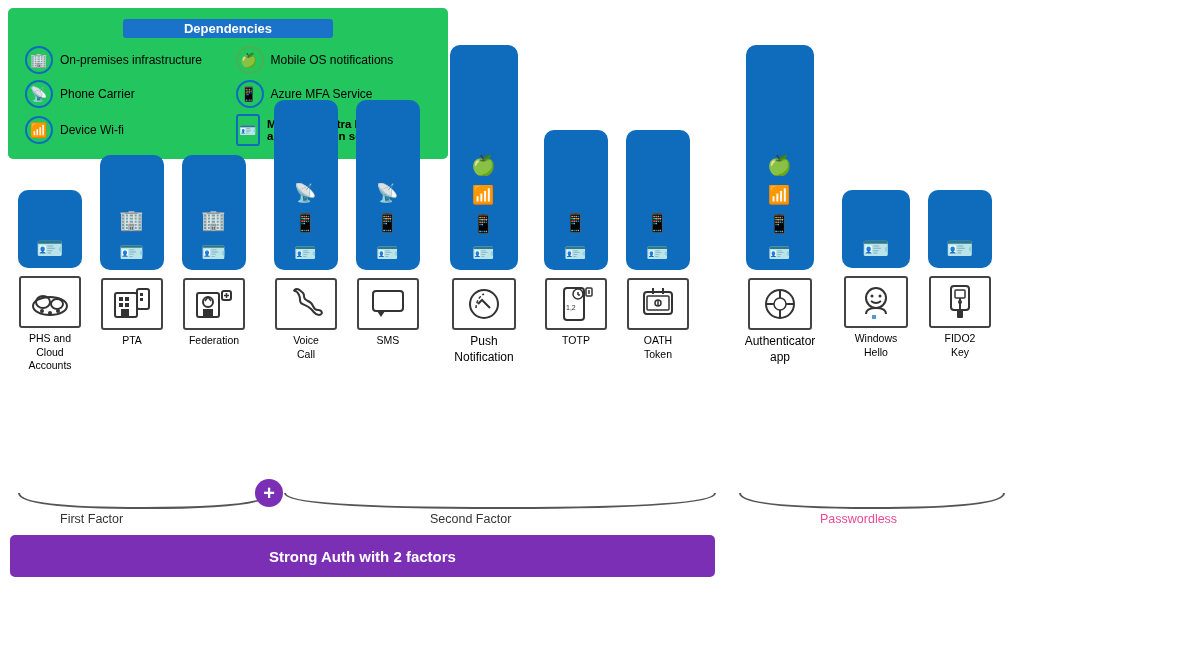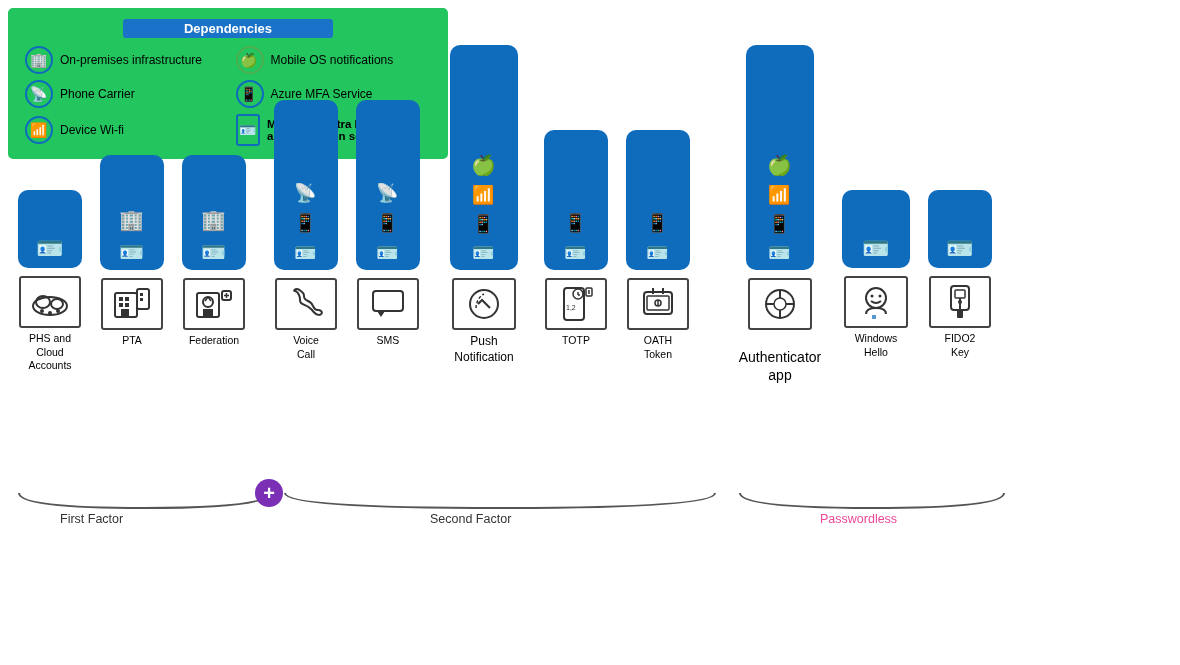--- a/index.html
+++ b/index.html
@@ -212,21 +212,21 @@
     <div style="width:64px;height:52px;border:2px solid #444;border-radius:3px;display:flex;align-items:center;justify-content:center;margin-top:8px;">
       <svg width="36" height="36" viewBox="0 0 36 36">
         <circle cx="18" cy="18" r="14" fill="none" stroke="#333" stroke-width="2"></circle>
         <circle cx="18" cy="18" r="6" fill="none" stroke="#333" stroke-width="1.5"></circle>
         <line x1="18" y1="4" x2="18" y2="12" stroke="#333" stroke-width="2"></line>
         <line x1="18" y1="24" x2="18" y2="32" stroke="#333" stroke-width="2"></line>
         <line x1="4" y1="18" x2="12" y2="18" stroke="#333" stroke-width="2"></line>
         <line x1="24" y1="18" x2="32" y2="18" stroke="#333" stroke-width="2"></line>
       </svg>
     </div>
-    <div style="font-size:14px;text-align:center;margin-top:18px;line-height:1.3;">Authenticator<br>app</div>
+    <div style="font-size:12px;text-align:center;margin-top:4px;line-height:1.3;">Authenticator<br>app</div>
   </div>
 
   <div style="position:absolute;top:190px;left:836px;display:flex;flex-direction:column;align-items:center;width:80px;">
     <div style="background:#0f6cbd;border-radius:10px;width:68px;height:78px;display:flex;flex-direction:column;align-items:center;justify-content:flex-end;padding:6px 0 6px;gap:0;">
       <span style="color:white;font-size:22px;">🪪</span>
     </div>
     <div style="width:64px;height:52px;border:2px solid #444;border-radius:3px;display:flex;align-items:center;justify-content:center;margin-top:8px;">
       <svg width="36" height="36" viewBox="0 0 36 36">
 
         <circle cx="18" cy="14" r="10" fill="none" stroke="#333" stroke-width="2"></circle>
@@ -272,15 +272,18 @@
   <div style="position:absolute;top:479px;left:255px;width:28px;height:28px;background:#7b2fb5;border-radius:50%;color:white;font-size:20px;font-weight:700;display:flex;align-items:center;justify-content:center;">+</div>
 
   <svg style="position:absolute;top:488px;left:735px;width:275px;height:25px;">
     <path d="M 5 5 Q 5 20 137 20 Q 269 20 269 5" fill="none" stroke="#555" stroke-width="2"></path>
   </svg>
 
   <div style="position:absolute;top:512px;left:60px;font-size:12.5px;color:#333;">First Factor</div>
   <div style="position:absolute;top:512px;left:430px;font-size:12.5px;color:#333;">Second Factor</div>
   <div style="position:absolute;top:512px;left:820px;font-size:12.5px;color:#ec4899;">Passwordless</div>
 
+  <div style="position:absolute;top:535px;left:10px;width:705px;height:42px;background:#7b2fb5;border-radius:5px;display:flex;align-items:center;justify-content:center;color:white;font-weight:700;font-size:15px;">
+    <span>Strong Auth with 2 factors</span>
+  </div>
 
 
 </div>
 
 </body></html>

